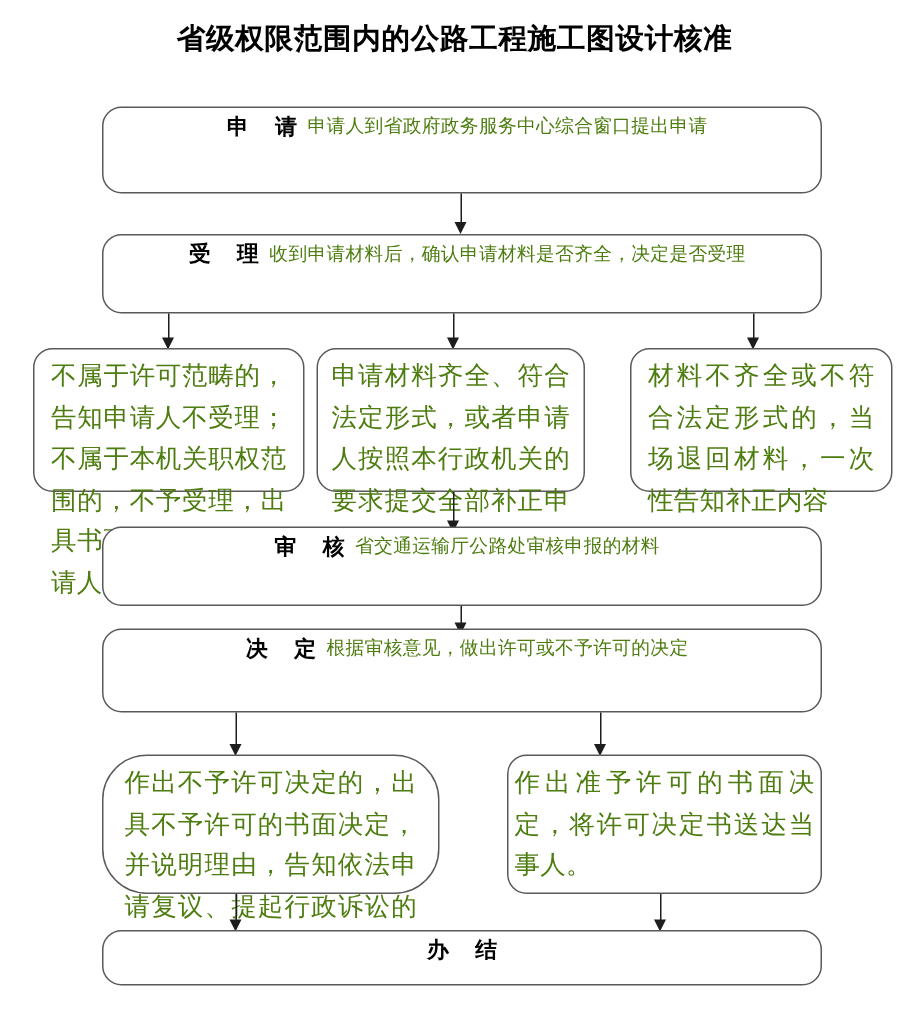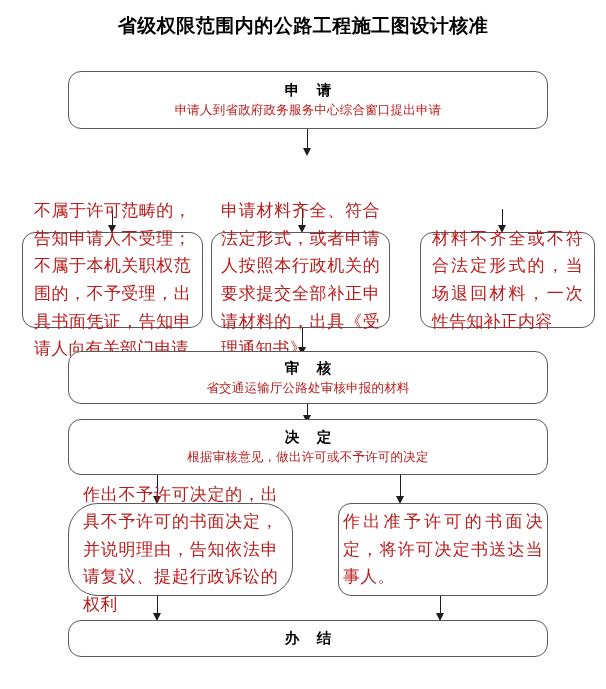--- a/index.html
+++ b/index.html
@@ -32,38 +32,38 @@
     color: #000000;
     font-family: "Liberation Serif", "DejaVu Serif", serif;
   }
   .node {
     position: absolute;
     box-sizing: border-box;
     border: 1.3px solid #595959;
     border-radius: 13px;
     background: #ffffff;
     display: flex;
-    flex-direction: column;
+    flex-direction: row;
     justify-content: center;
     padding: 3px 9px;
   }
   .node-heading {
     font-size: 14.5px;
     font-weight: bold;
     letter-spacing: 6px;
     text-indent: 6px;
     line-height: 1.45;
     color: #000000;
     font-family: "Liberation Serif", "DejaVu Serif", serif;
     text-align: center;
   }
   .node-body {
     font-size: 12.5px;
     line-height: 1.5;
-    color: #b91c1c;
+    color: #4d7c0f;
     text-align: center;
     font-family: Liberation Sans, sans-serif;
     letter-spacing: 0.2px;
   }
   .node-body.justified {
     text-align: justify;
     text-align-last: left;
     width: 100%;
     line-height: 1.62;
     font-size: 17px;
@@ -95,20 +95,24 @@
   <div class="page-title">省级权限范围内的公路工程施工图设计核准</div>
 
   <div class="node single" style="left:68px; top:71px; width:480px; height:58px;">
     <div class="node-heading">申  请</div>
     <div class="node-body">申请人到省政府政务服务中心综合窗口提出申请</div>
   </div>
 
   <div class="conn" style="left:307px; top:129px; height:22px;"></div>
   <div class="arrowhead" style="left:303px; top:148px;"></div>
 
+  <div class="node single" style="left:68px; top:156px; width:480px; height:53px;">
+    <div class="node-heading">受  理</div>
+    <div class="node-body">收到申请材料后，确认申请材料是否齐全，决定是否受理</div>
+  </div>
 
   <div class="conn" style="left:112px; top:209px; height:19px;"></div>
   <div class="arrowhead" style="left:108px; top:225px;"></div>
 
   <div class="conn" style="left:302px; top:209px; height:19px;"></div>
   <div class="arrowhead" style="left:298px; top:225px;"></div>
 
   <div class="conn" style="left:502px; top:209px; height:19px;"></div>
   <div class="arrowhead" style="left:498px; top:225px;"></div>
 

